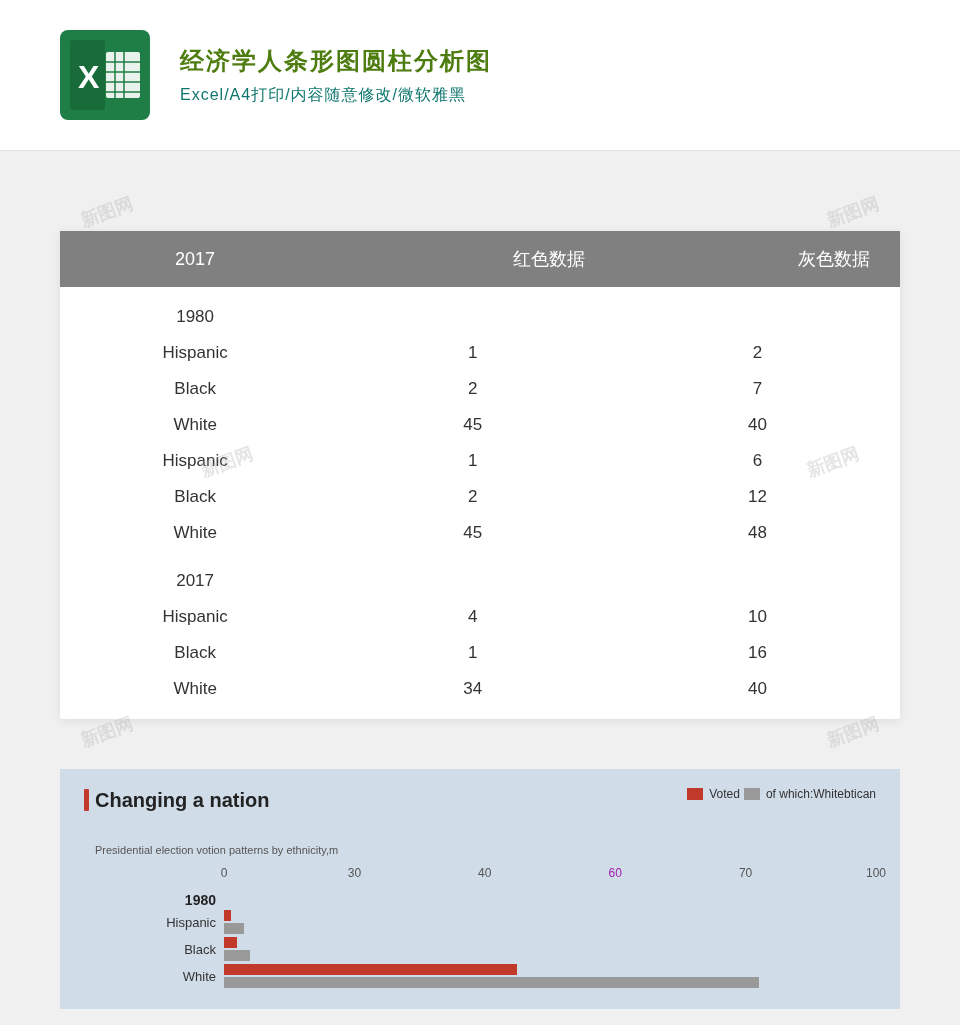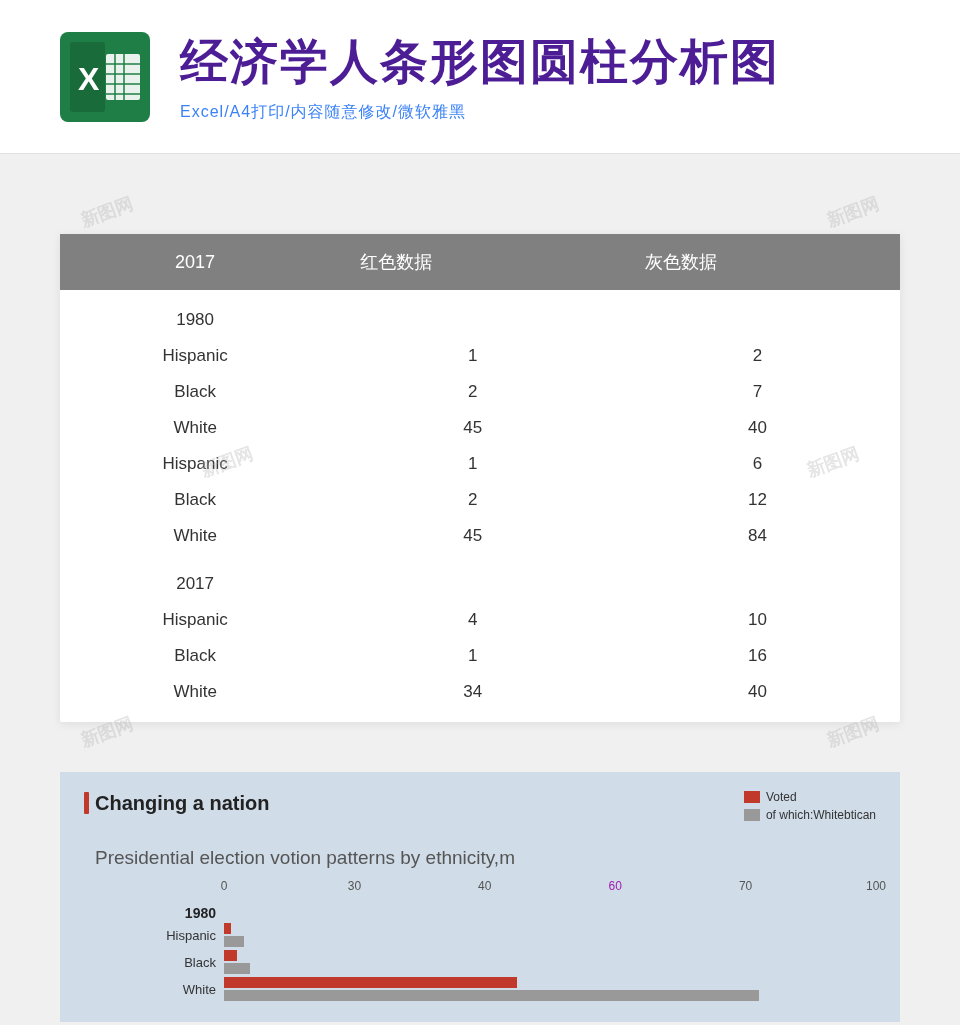--- a/index.html
+++ b/index.html
@@ -19,29 +19,29 @@
       align-items: center;
       gap: 30px;
       border-bottom: 1px solid #e0e0e0;
     }
     .excel-icon {
       width: 90px;
       height: 90px;
       flex-shrink: 0;
     }
     .header-text h1 {
-      font-size: 48px;
+      font-size: 24px;
       font-weight: 700;
-      color: #4c1d95;
+      color: #4d7c0f;
       letter-spacing: 2px;
       margin-bottom: 8px;
     }
     .header-text p {
       font-size: 16px;
-      color: #3b82f6;
+      color: #0f766e;
       letter-spacing: 1px;
     }
 
     
     .watermark {
       position: absolute;
       color: rgba(180,180,180,0.35);
       font-size: 18px;
       font-weight: bold;
       pointer-events: none;
@@ -62,21 +62,21 @@
       border-collapse: collapse;
     }
     .data-table thead tr {
       background: #808080;
       color: #fff;
     }
     .data-table thead th {
       padding: 16px 30px;
       font-size: 18px;
       font-weight: 500;
-      text-align: left;
+      text-align: right;
     }
     .data-table thead th:first-child {
       text-align: center;
     }
     .data-table tbody tr {
       border-bottom: none;
     }
     .data-table tbody td {
       padding: 8px 30px;
       font-size: 17px;
@@ -113,32 +113,32 @@
       margin-bottom: 2px;
     }
     .chart-title-bar {
       width: 5px;
       height: 22px;
       background: #c0392b;
       display: inline-block;
       border-radius: 1px;
     }
     .chart-subtitle {
-      font-size: 19px;
+      font-size: 11px;
       color: #555;
       margin-bottom: 10px;
       margin-left: 11px;
       margin-top: 32px;
     }
     .chart-legend {
       position: absolute;
       top: 18px;
       right: 24px;
       display: flex;
-      flex-direction: column;
+      flex-direction: row;
       gap: 4px;
     }
     .legend-item {
       display: flex;
       align-items: center;
       gap: 6px;
       font-size: 12px;
       color: #333;
     }
     .legend-color {
@@ -243,21 +243,21 @@
         <td>6</td>
       </tr>
           <tr>
         <td>Black</td>
         <td>2</td>
         <td>12</td>
       </tr>
           <tr>
         <td>White</td>
         <td>45</td>
-        <td>84</td>
+        <td>48</td>
       </tr>
           <tr class="year-row">
             <td colspan="1">2017</td>
             <td></td>
             <td></td>
           </tr>
           <tr>
         <td>Hispanic</td>
         <td>4</td>
         <td>10</td>

